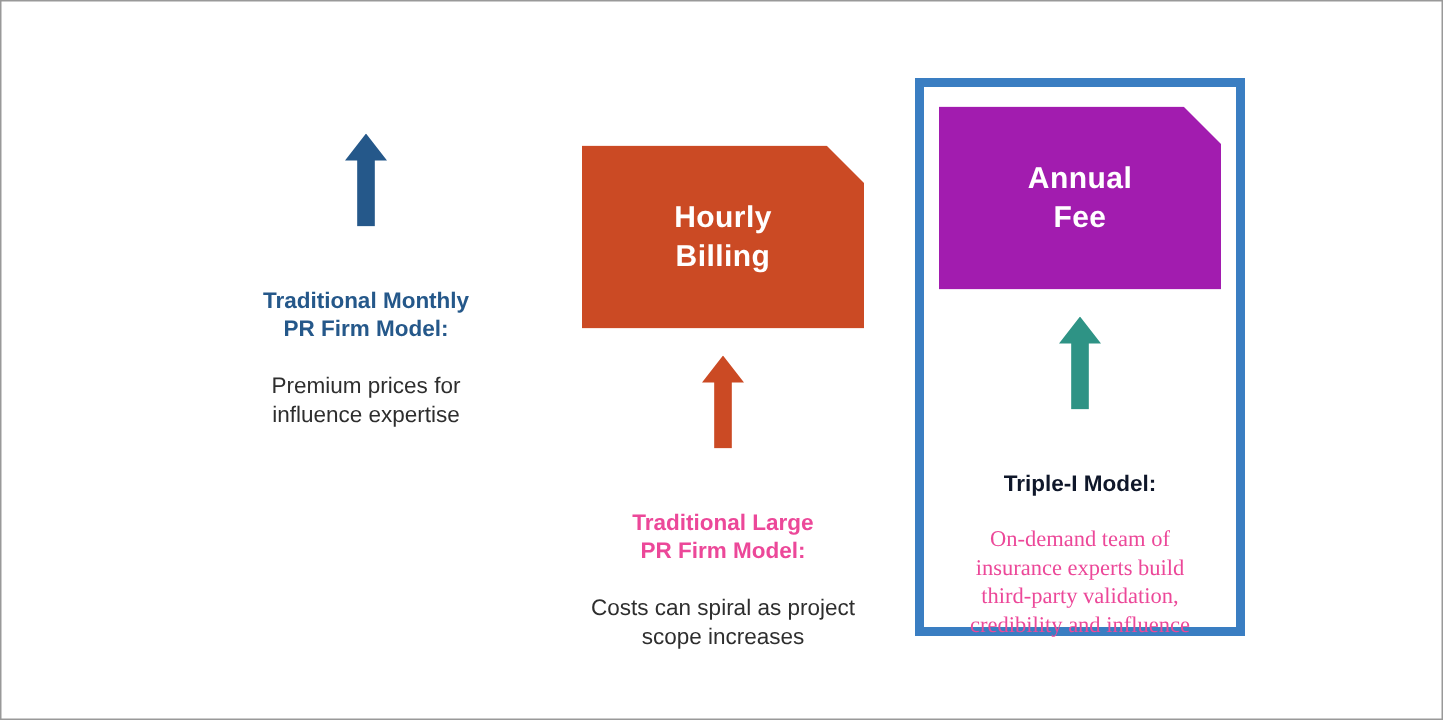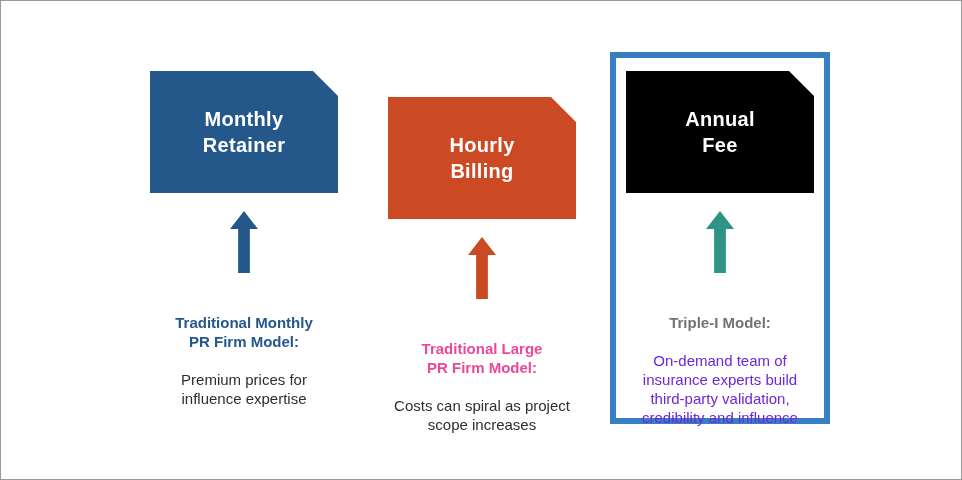--- a/index.html
+++ b/index.html
@@ -64,24 +64,20 @@
   .model-desc { color: #2e2e2e; }
 </style>
 </head>
 <body>
 
 <div class="canvas" style="background: rgb(255, 255, 255); border-color: rgb(153, 153, 153);">
 
   <div class="highlight-box" style="border-color: rgb(58, 126, 194);"></div>
 
   <div class="column col-1">
-    <div class="card" style="background: rgb(37, 88, 138);">
-      <div class="card-title">Monthly
-Retainer</div>
-    </div>
     <div class="up-arrow" style="background: rgb(37, 88, 138);"></div>
     <div class="text-block">
       <div class="model-label" style="color: rgb(37, 88, 138);">Traditional Monthly
 PR Firm Model:</div>
       <div class="model-desc" style="color: rgb(46, 46, 46);">Premium prices for
 influence expertise</div>
     </div>
   </div>
 
   <div class="column col-2">
@@ -92,27 +88,27 @@
     <div class="up-arrow" style="background: rgb(203, 74, 36);"></div>
     <div class="text-block">
       <div class="model-label" style="color: #ec4899;">Traditional Large
 PR Firm Model:</div>
       <div class="model-desc" style="color: rgb(46, 46, 46);">Costs can spiral as project
 scope increases</div>
     </div>
   </div>
 
   <div class="column col-3">
-    <div class="card" style="background: #000000;">
+    <div class="card" style="background: #a21caf;">
       <div class="card-title">Annual
 Fee</div>
     </div>
     <div class="up-arrow" style="background: rgb(46, 147, 133);"></div>
     <div class="text-block">
-      <div class="model-label" style="color: #737373;">Triple-I Model:</div>
-      <div class="model-desc" style="color: #6d28d9;">On-demand team of
+      <div class="model-label" style="color: #0f172a;">Triple-I Model:</div>
+      <div class="model-desc" style="color: #ec4899; font-family: Liberation Serif, serif;">On-demand team of
 insurance experts build
 third-party validation,
 credibility and influence</div>
     </div>
   </div>
 
 </div>
 
 </body></html>

